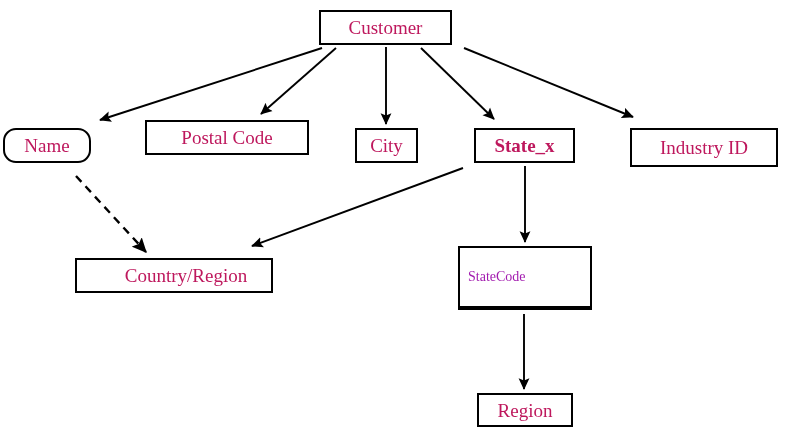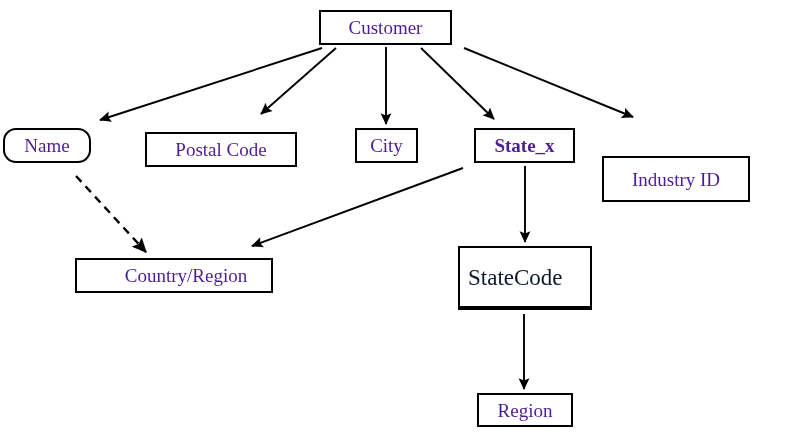--- a/index.html
+++ b/index.html
@@ -27,42 +27,42 @@
   .node {
     position: absolute;
     box-sizing: border-box;
     border: 2px solid #000000;
     background: #ffffff;
     display: flex;
     align-items: center;
     justify-content: center;
     font-size: 19px;
     line-height: 1;
-    color: #4c1d95;
+    color: #be185d;
     white-space: nowrap;
     z-index: 2;
   }
   .node-table {
     position: absolute;
     box-sizing: border-box;
     border: 2px solid #000000;
     background: #ffffff;
     display: flex;
     flex-direction: column;
     z-index: 2;
   }
   .node-table .row {
     box-sizing: border-box;
     flex: 1 1 0;
     display: flex;
     align-items: center;
     justify-content: center;
-    font-size: 23px;
+    font-size: 14px;
     line-height: 1;
-    color: #0f172a;
+    color: #a21caf;
     white-space: nowrap;
   }
   .node-table .row.divided {
     border-bottom: 2px solid #000000;
   }
   .node-table .row.left-pad {
     justify-content: flex-start;
     padding-left: 8px;
   }
 </style>
@@ -90,30 +90,30 @@
       </g>
   </svg>
 
   <div id="nodes-layer">
       <div class="node" style="left: 319px; top: 10px; width: 133px; height: 35px;">
         <span>Customer</span>
       </div>
       <div class="node" style="left: 3px; top: 128px; width: 88px; height: 35px; border-radius: 13px;">
         <span>Name</span>
       </div>
-      <div class="node" style="left: 145px; top: 132px; width: 152px; height: 35px;">
+      <div class="node" style="left: 145px; top: 120px; width: 164px; height: 35px;">
         <span>Postal Code</span>
       </div>
       <div class="node" style="left: 355px; top: 128px; width: 63px; height: 35px;">
         <span>City</span>
       </div>
       <div class="node" style="left: 474px; top: 128px; width: 101px; height: 35px; font-weight: bold;">
         <span>State_x</span>
       </div>
-      <div class="node" style="left: 602px; top: 128px; width: 148px; height: 46px; margin-top: 28px;">
+      <div class="node" style="left: 630px; top: 128px; width: 148px; height: 39px;">
         <span>Industry ID</span>
       </div>
       <div class="node" style="left: 75px; top: 258px; width: 198px; height: 35px; padding-left: 24px;">
         <span>Country/Region</span>
       </div>
       <div class="node" style="left: 477px; top: 393px; width: 96px; height: 34px;">
         <span>Region</span>
       </div>
       <div class="node-table" style="left: 458px; top: 246px; width: 134px; height: 64px;">
         <div class="row divided left-pad">

